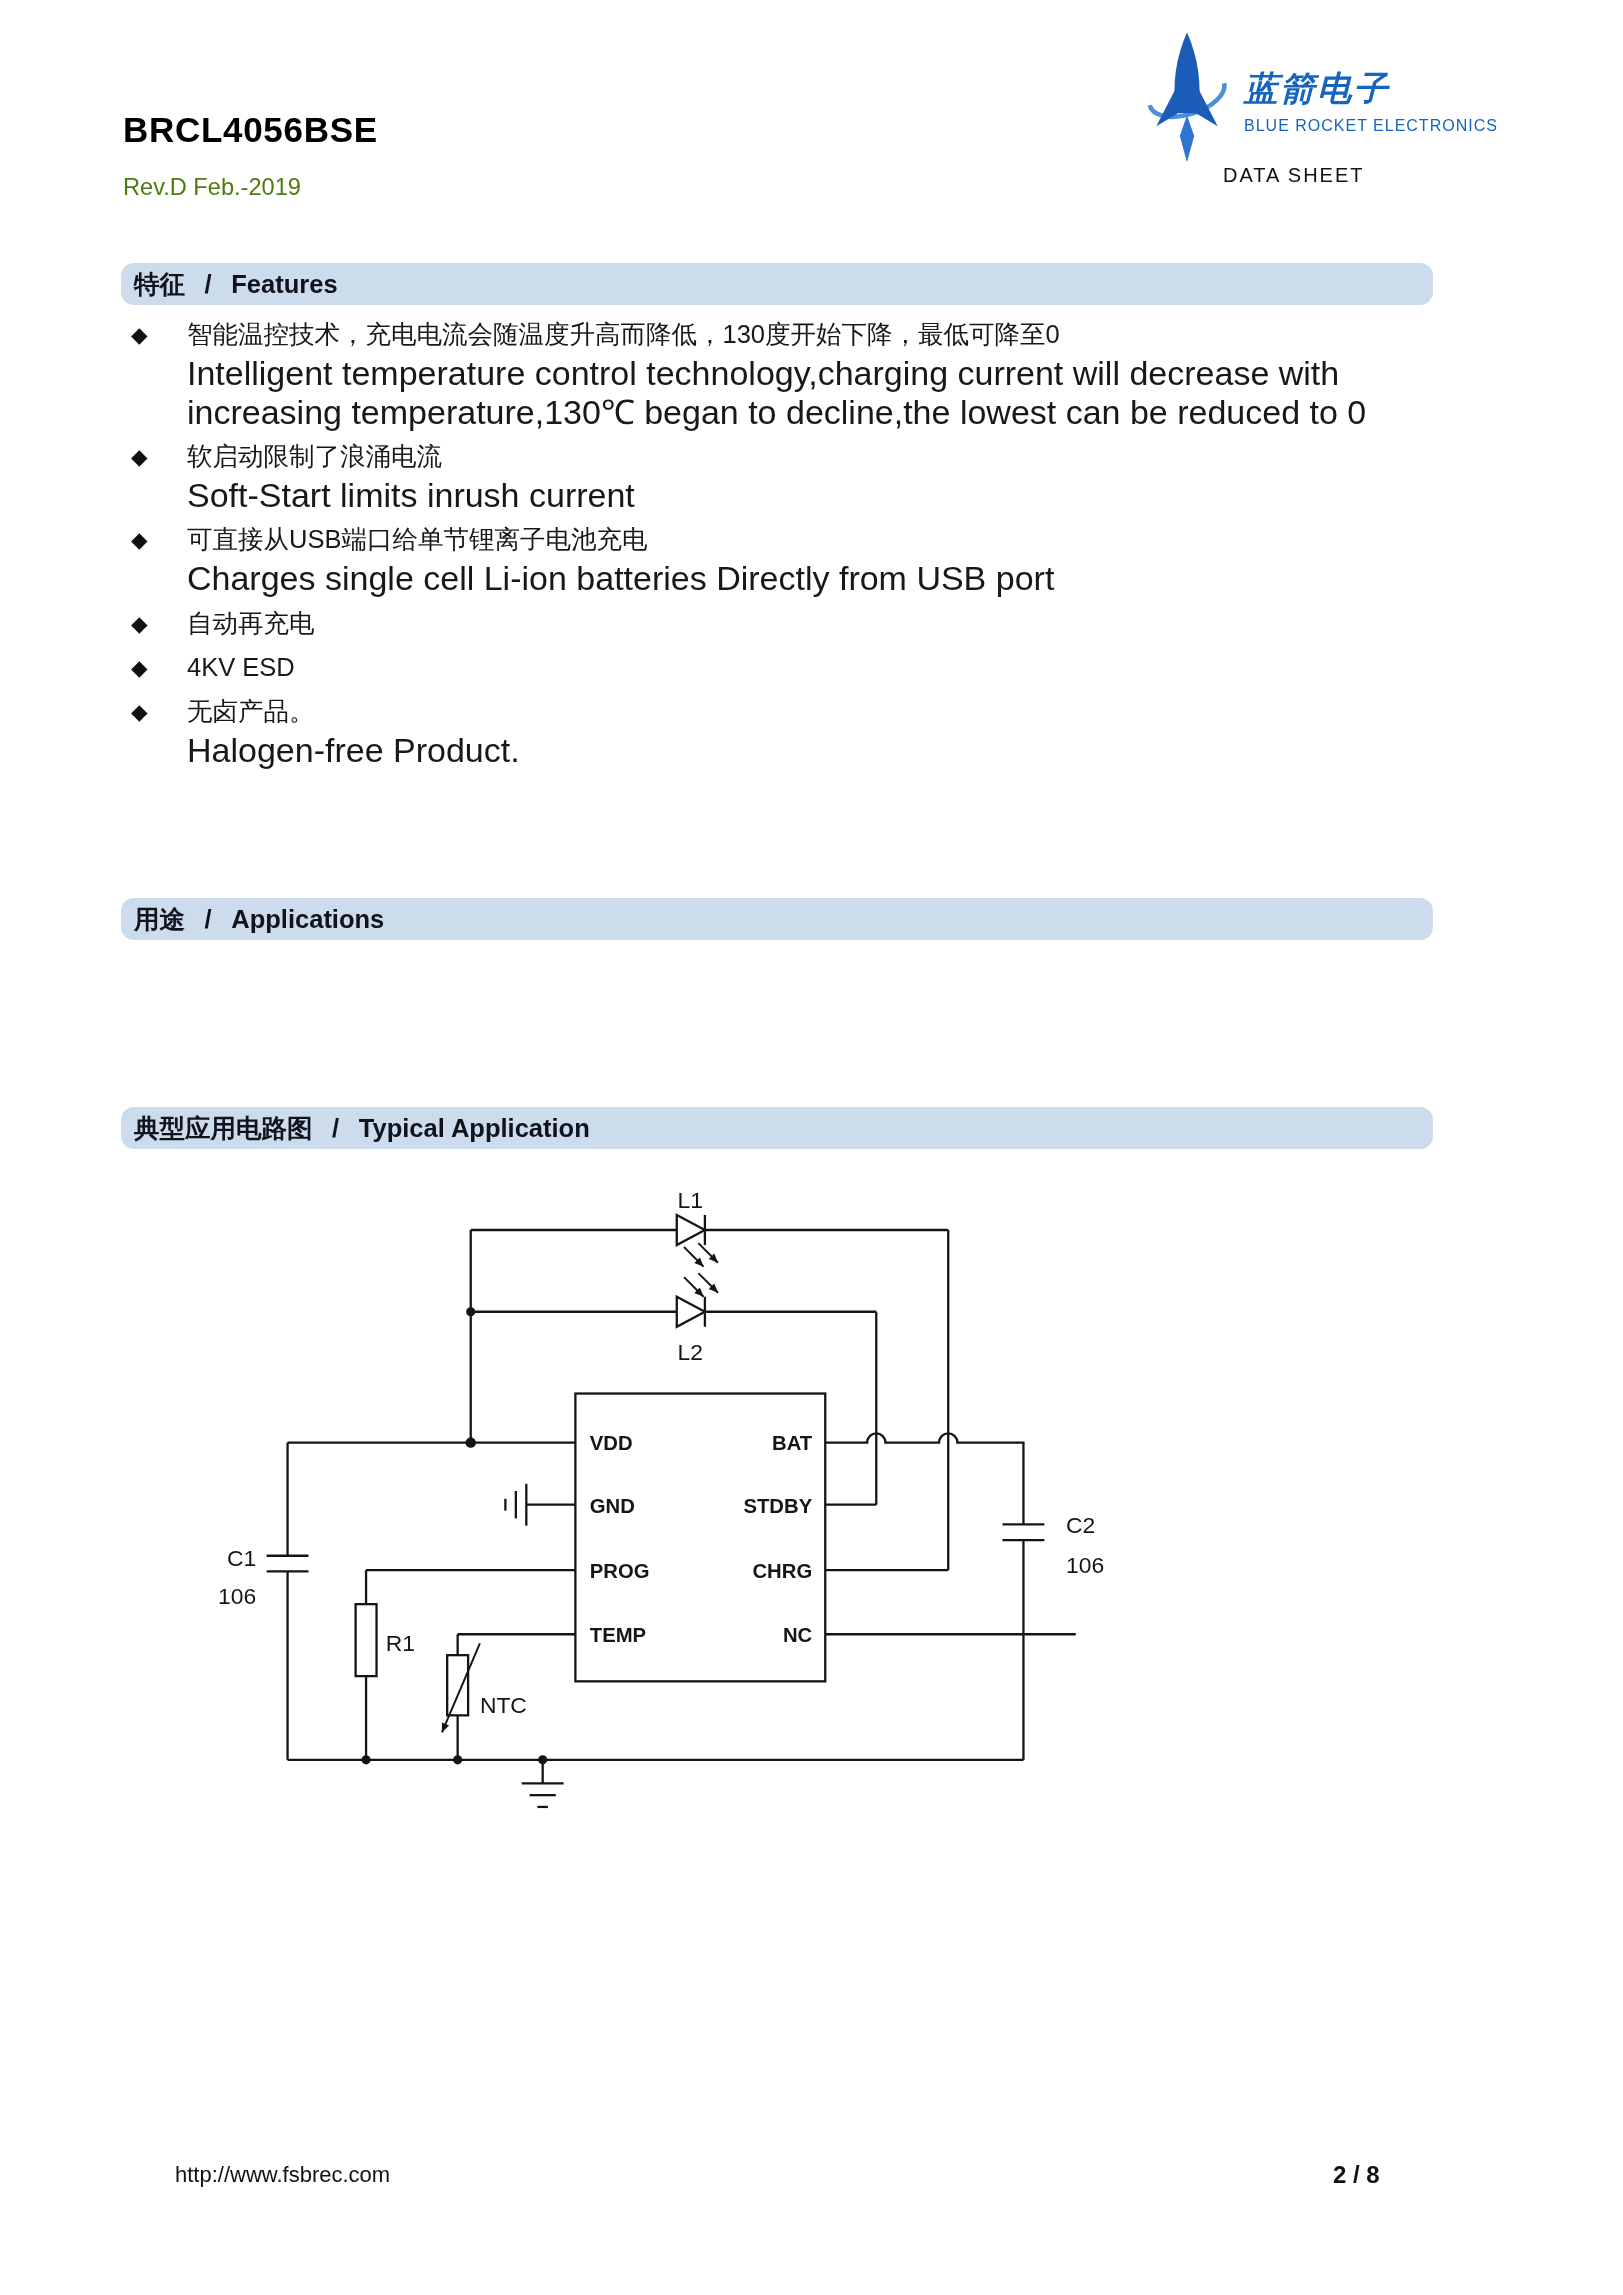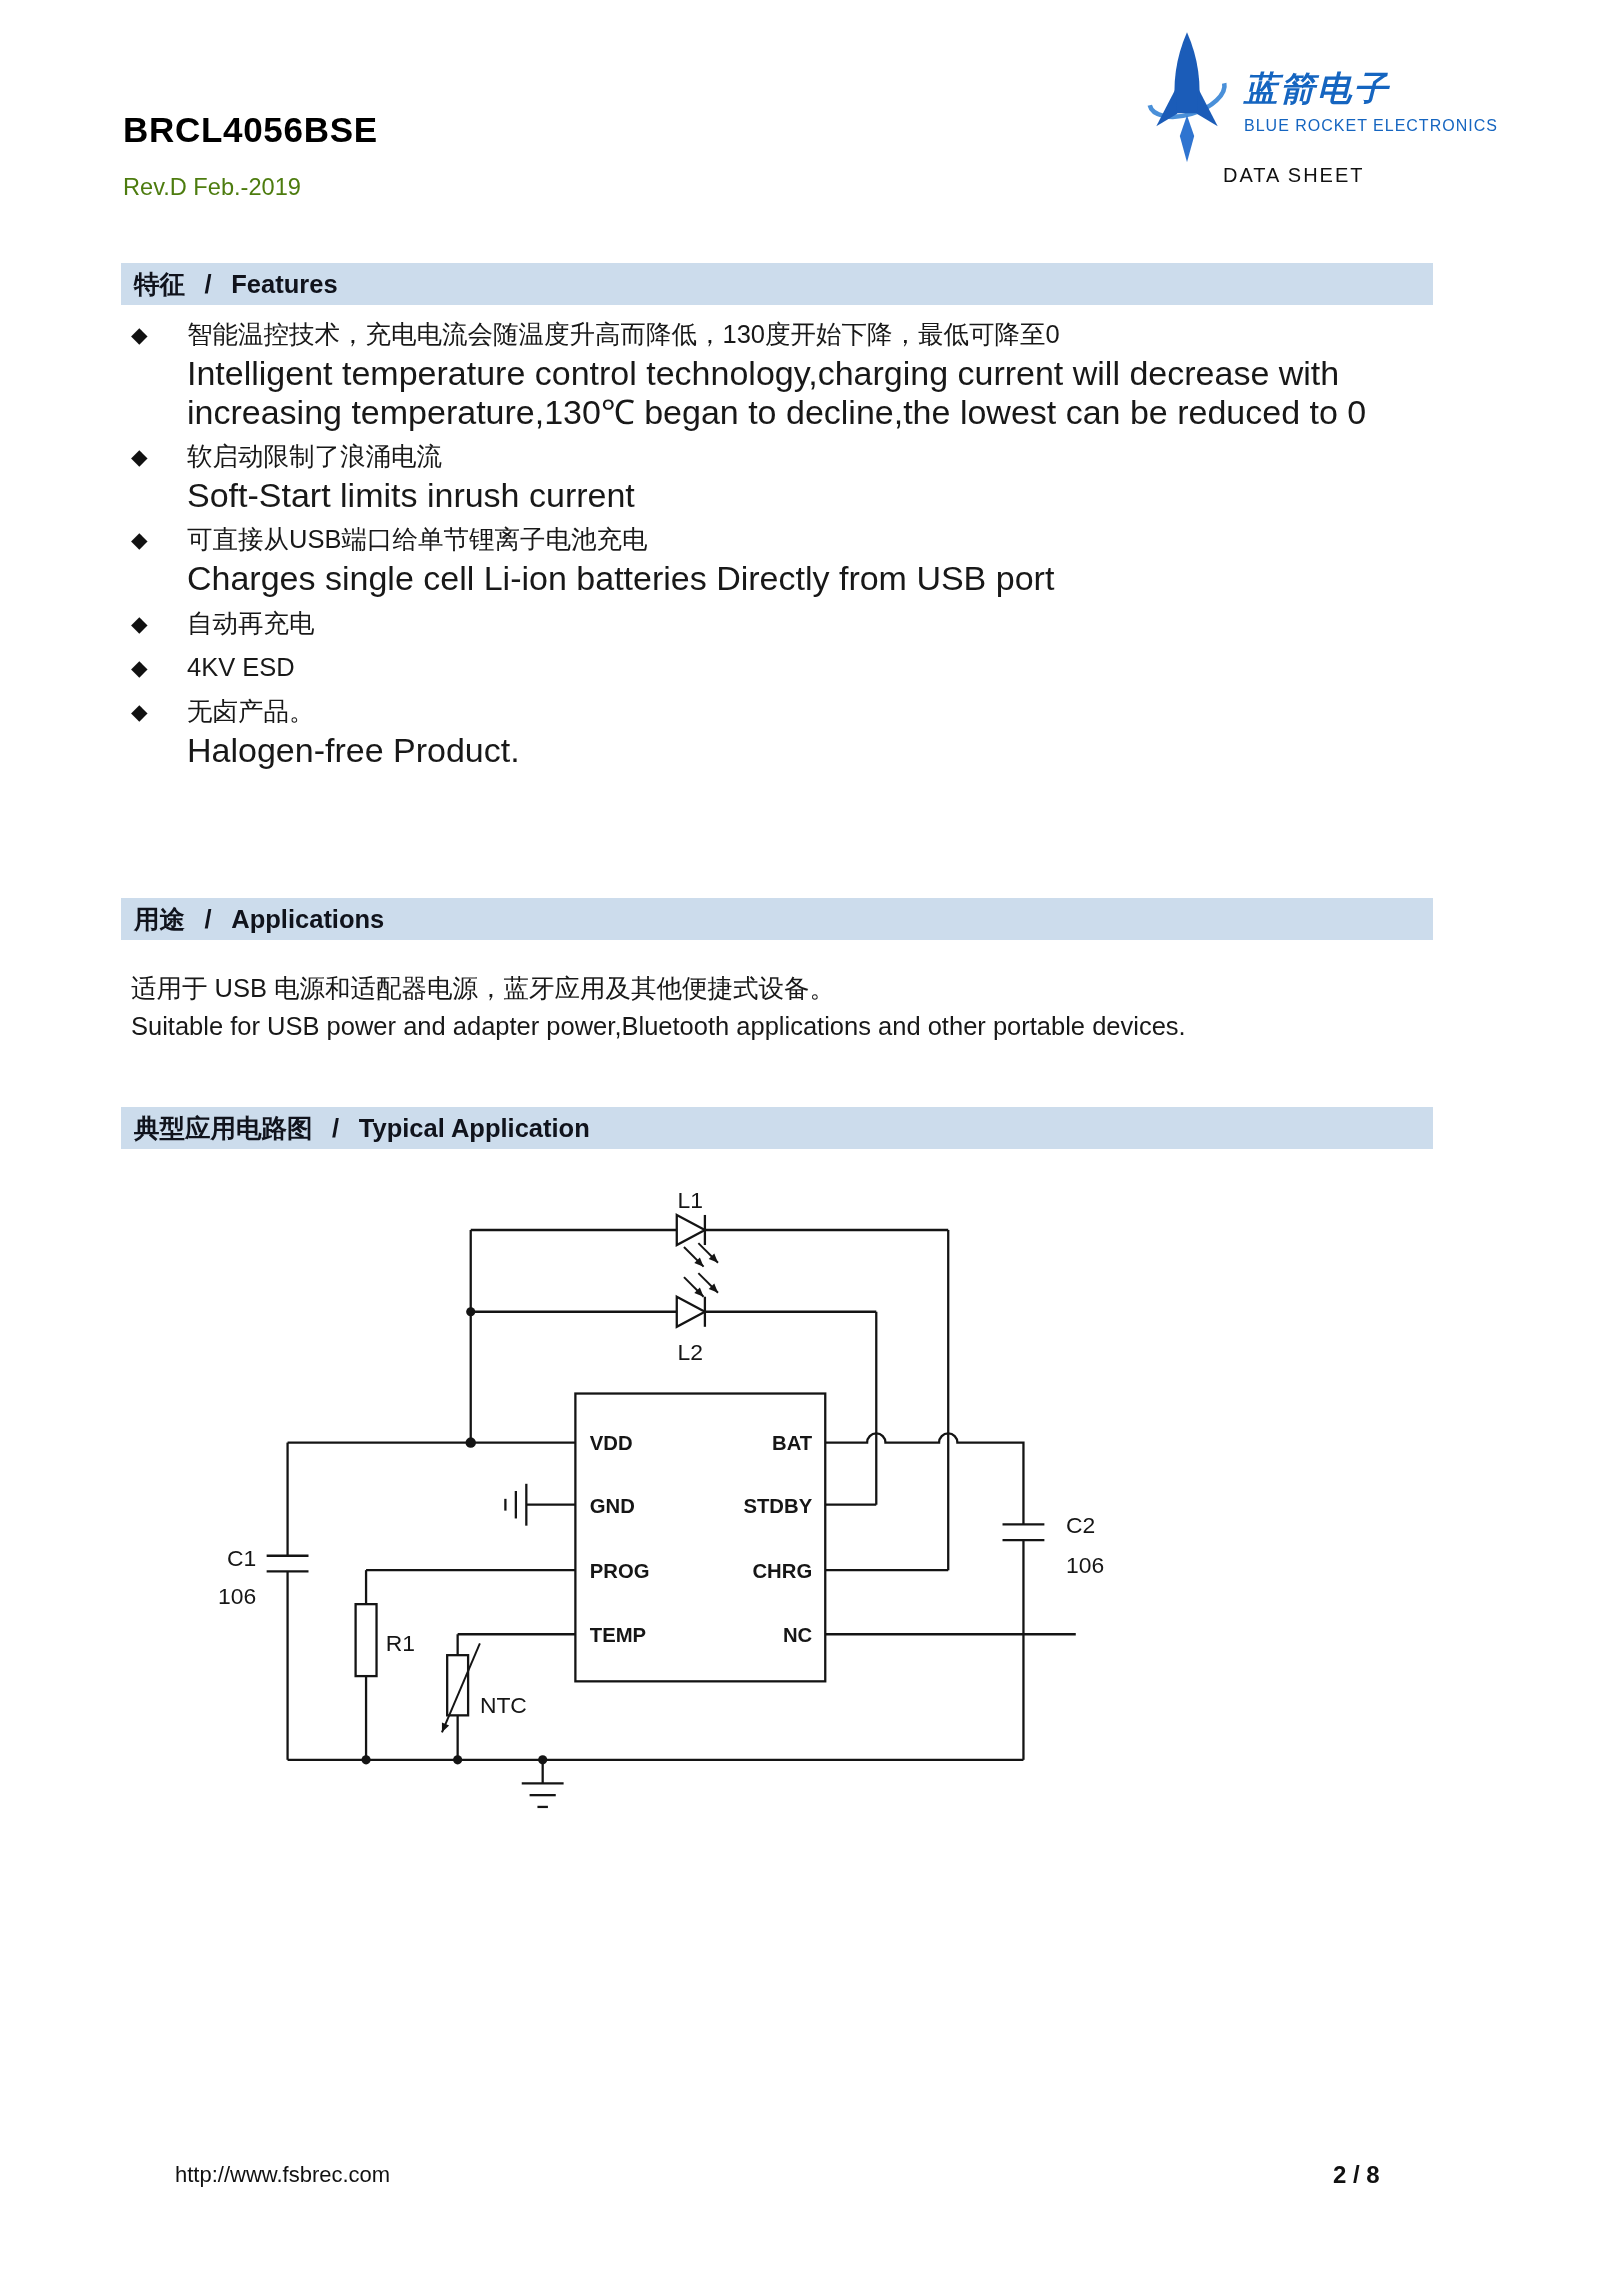--- a/index.html
+++ b/index.html
@@ -17,21 +17,21 @@
   .logo-block { position:absolute; left:1138px; top:27.5px; width:314px; height:177px; }
   .rocket { position:absolute; left:0; top:0; width:98px; height:141px; }
   .brand-wrap { position:absolute; left:106px; top:38px; }
   .brand-cn { font-size:34px; font-weight:bold; font-style:italic; color:#1565c0; letter-spacing:2.6px; }
   .brand-en { font-size:16px; font-weight:normal; color:#1565c0; letter-spacing:1px; margin-top:5.2px; white-space:nowrap; }
   .datasheet { position:absolute; left:85px; top:136px; font-size:20px; color:#111; letter-spacing:2px; }
 
   
   .bar {
     position:absolute; left:121px; width:1312px; height:42px;
-    background:#ccdcec; display:flex; align-items:center; padding-left:13px;
+    background:#ccdcec; display:flex; align-items:center; padding-left:13px;border-radius:13px;
   }
   .bar-cn { font-size:25.5px; font-weight:bold; color:#10131c; }
   .bar-sep { font-size:25.5px; font-weight:bold; color:#10131c; margin:0 19.6px; }
   .bar-en { font-size:25.5px; font-weight:bold; color:#10131c; }
 
   
   .features { position:absolute; left:131px; top:315px; width:1302px; }
   .feat-item { display:flex; margin-bottom:5.2px; }
   .bullet { width:56px; flex:none; font-size:21.6px; line-height:39px; color:#111; }
   .feat-text { width:1230px; }
@@ -130,24 +130,20 @@
       </div>
     </div>
   </div>
 
   <div class="bar" style="top:898px;">
     <span class="bar-cn">用途</span>
     <span class="bar-sep">/</span>
     <span class="bar-en">Applications</span>
   </div>
 
-  <div class="apps-body">
-    <div class="apps-cn">适用于 USB 电源和适配器电源，蓝牙应用及其他便捷式设备。</div>
-    <div class="apps-en">Suitable for USB power and adapter power,Bluetooth applications and other portable devices.</div>
-  </div>
 
   <div class="bar" style="top:1107px;">
     <span class="bar-cn">典型应用电路图</span>
     <span class="bar-sep">/</span>
     <span class="bar-en">Typical Application</span>
   </div>
 
   <svg class="circuit" viewBox="300 1790 1460 1030">
     <defs>
       <marker id="arr" markerUnits="userSpaceOnUse" markerWidth="20" markerHeight="20" refX="16" refY="10" orient="auto">

